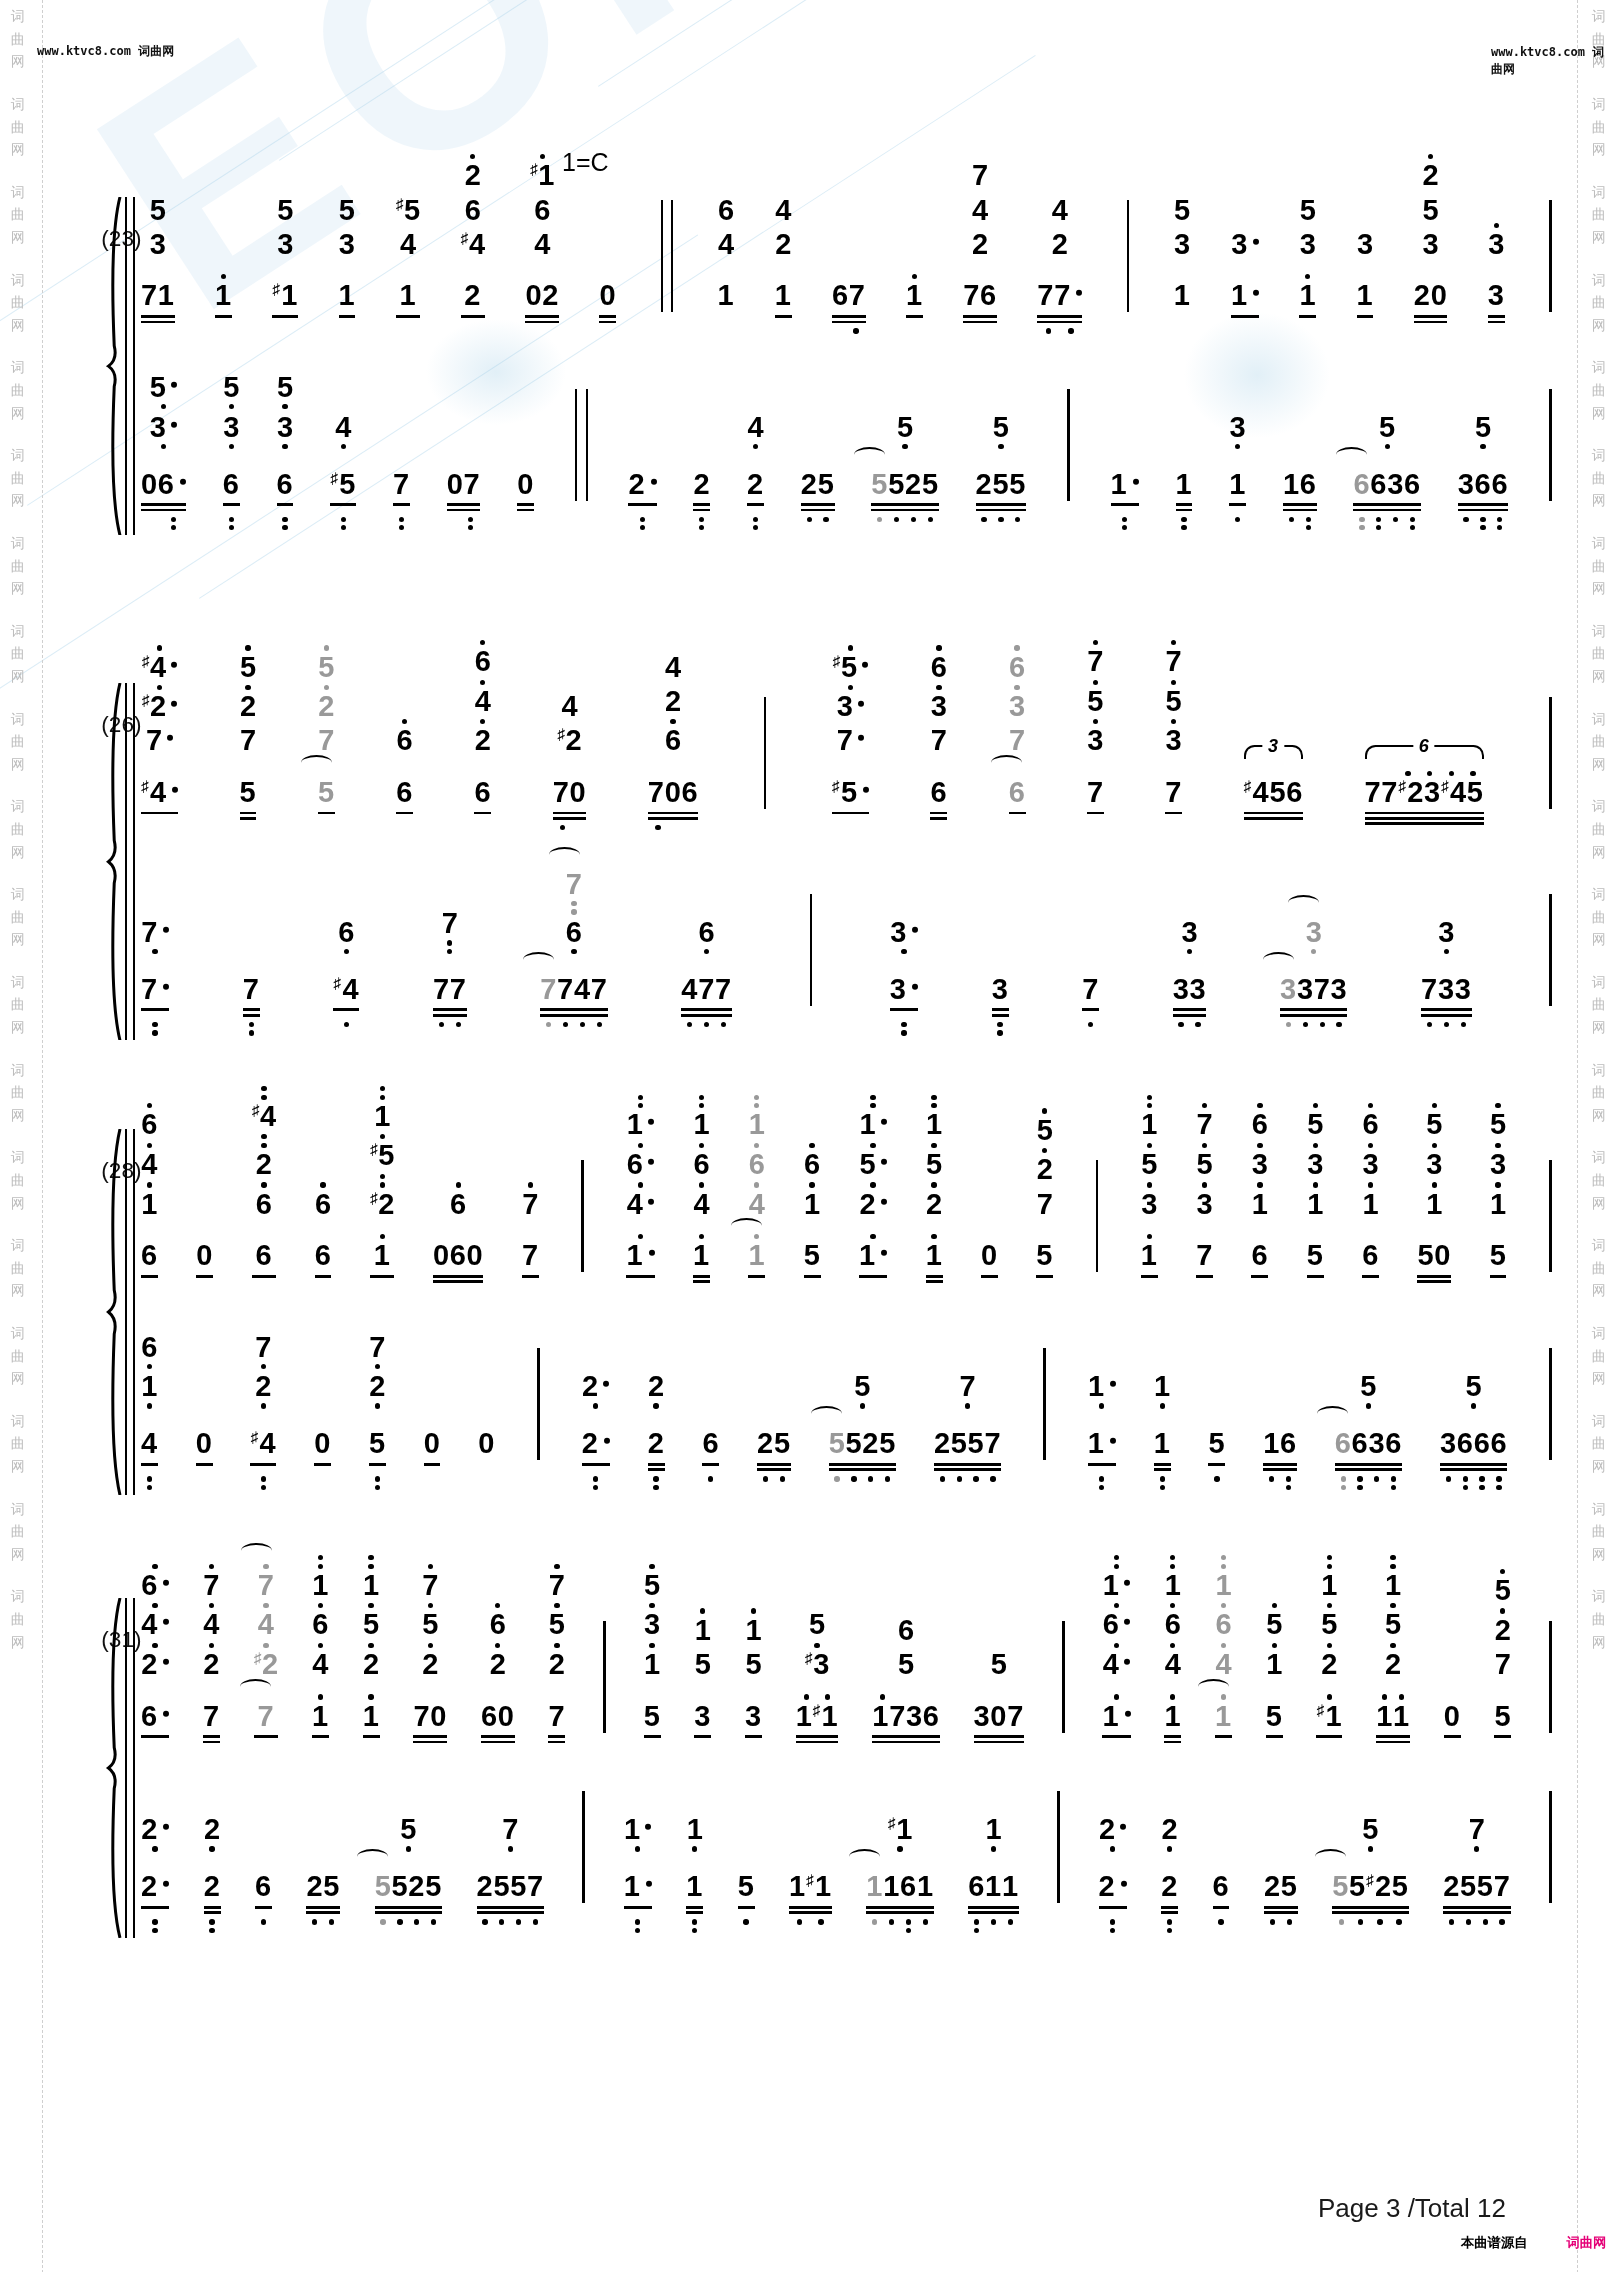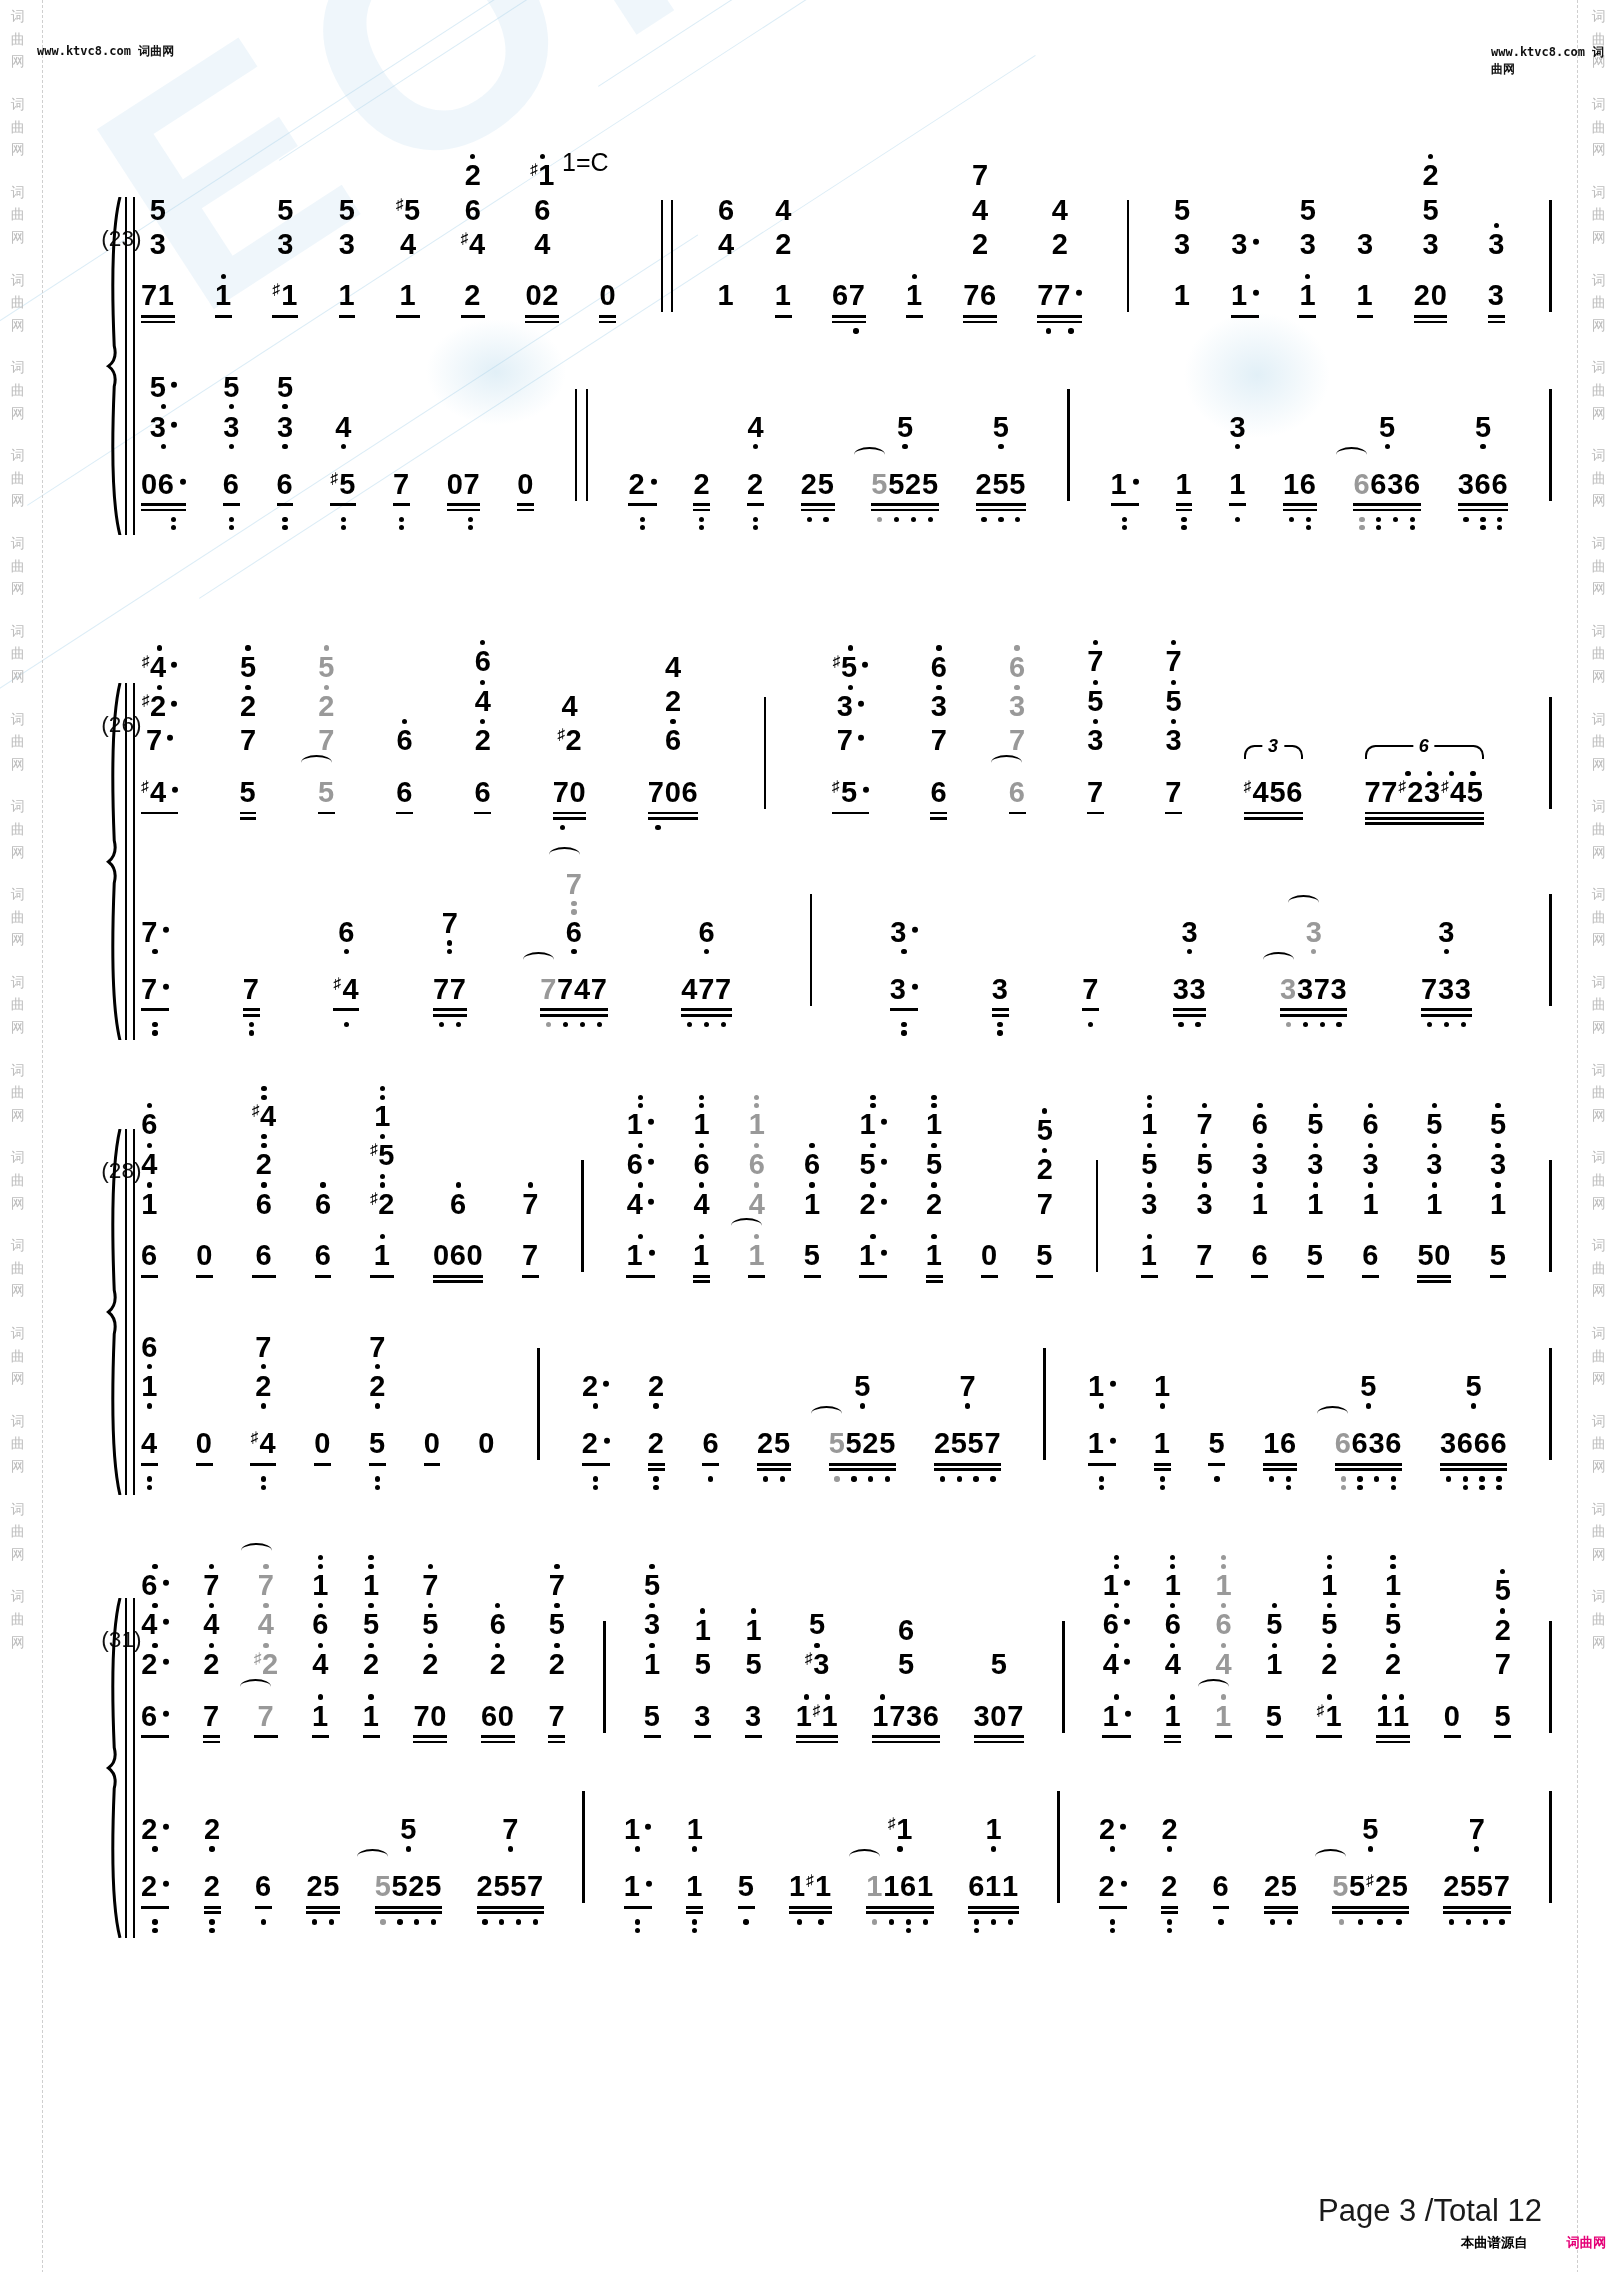--- a/index.html
+++ b/index.html
@@ -13,21 +13,21 @@
   #sidecol-l{left:8px} #sidecol-r{left:1589px}
   .sidecol .grp{margin-bottom:20px;display:flex;flex-direction:column;align-items:center;}
   .wmtext{position:absolute;font-family:"DejaVu Sans Mono", monospace;font-size:12px;font-weight:bold;color:#111;margin-top:28px;}
   #wm-tl{left:37px;top:14.6px} #wm-tr{left:1491px;top:16px}
   .eop{position:absolute;left:40px;top:80px;font-size:312px;font-weight:bold;letter-spacing:26.6px;
        color:rgba(155,202,228,0.16);transform:rotate(-33deg);transform-origin:left top;pointer-events:none;}
   .dl{position:absolute;height:1.3px;background:rgba(175,212,234,0.45);transform:rotate(-33deg);transform-origin:left top;}
   .blob{position:absolute;border-radius:50%;background:radial-gradient(closest-side,rgba(170,210,232,0.35),rgba(170,210,232,0));}
   
   #keysig{position:absolute;left:562px;top:148px;font-size:25px;font-weight:normal;color:#000000;}
-  #pageinfo{position:absolute;left:1318px;top:2193px;font-size:31px;color:#1a1a1a;}
+  #pageinfo{position:absolute;left:1318px;top:2193px;font-size:26px;color:#1a1a1a;}
   #source{position:absolute;left:1461px;top:2234px;font-size:13.3px;font-weight:bold;white-space:nowrap;}
   #source .site{margin-left:39px;}
   
   .system{position:absolute;left:100px;width:1460px;}
   #sys0{top:154px} #sys1{top:640px} #sys2{top:1086px} #sys3{top:1555px}
   .sysstart{position:absolute;left:5.3px;top:43px;bottom:9.3px;display:flex;z-index:2;}
   .sysstart svg{height:100%;width:17.3px;}
   .startline{width:6px;border-left:2px solid #000;border-right:2px solid #000;margin-left:2px;}
   .mlabel{position:absolute;left:1.3px;top:72px;font-size:22.6px;color:#111;}
   .stave{display:flex;justify-content:space-between;align-items:flex-end;

